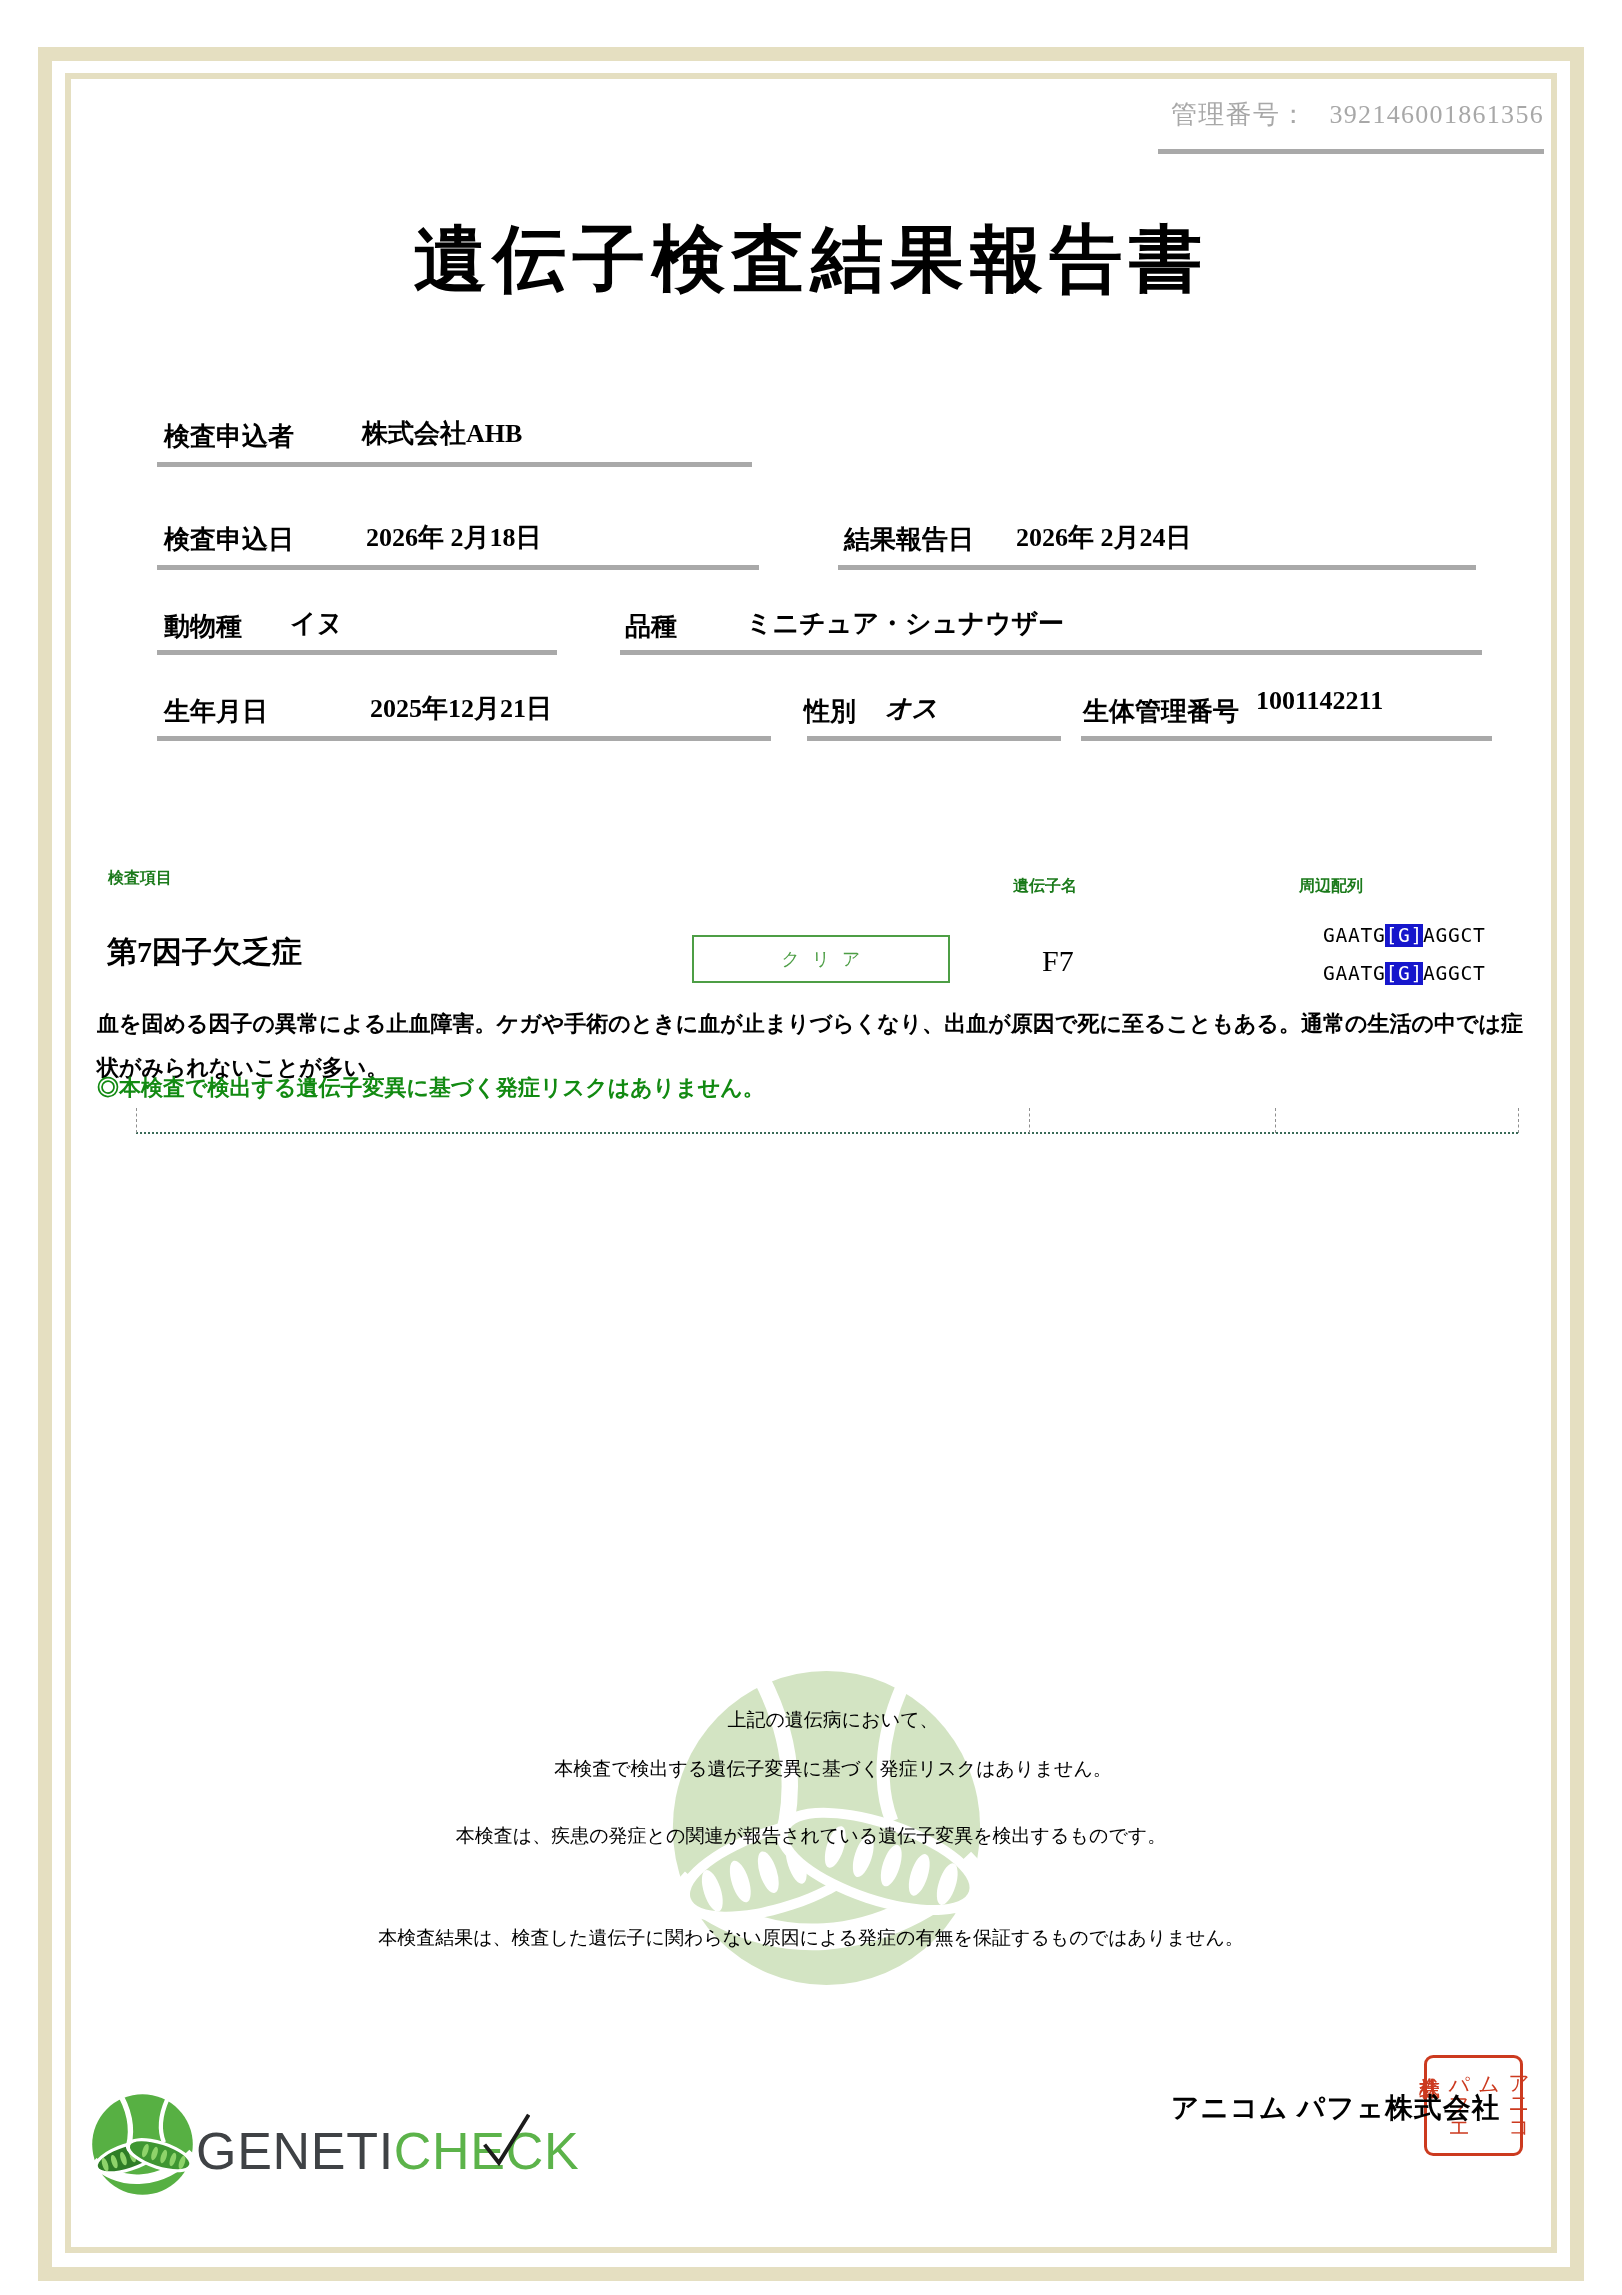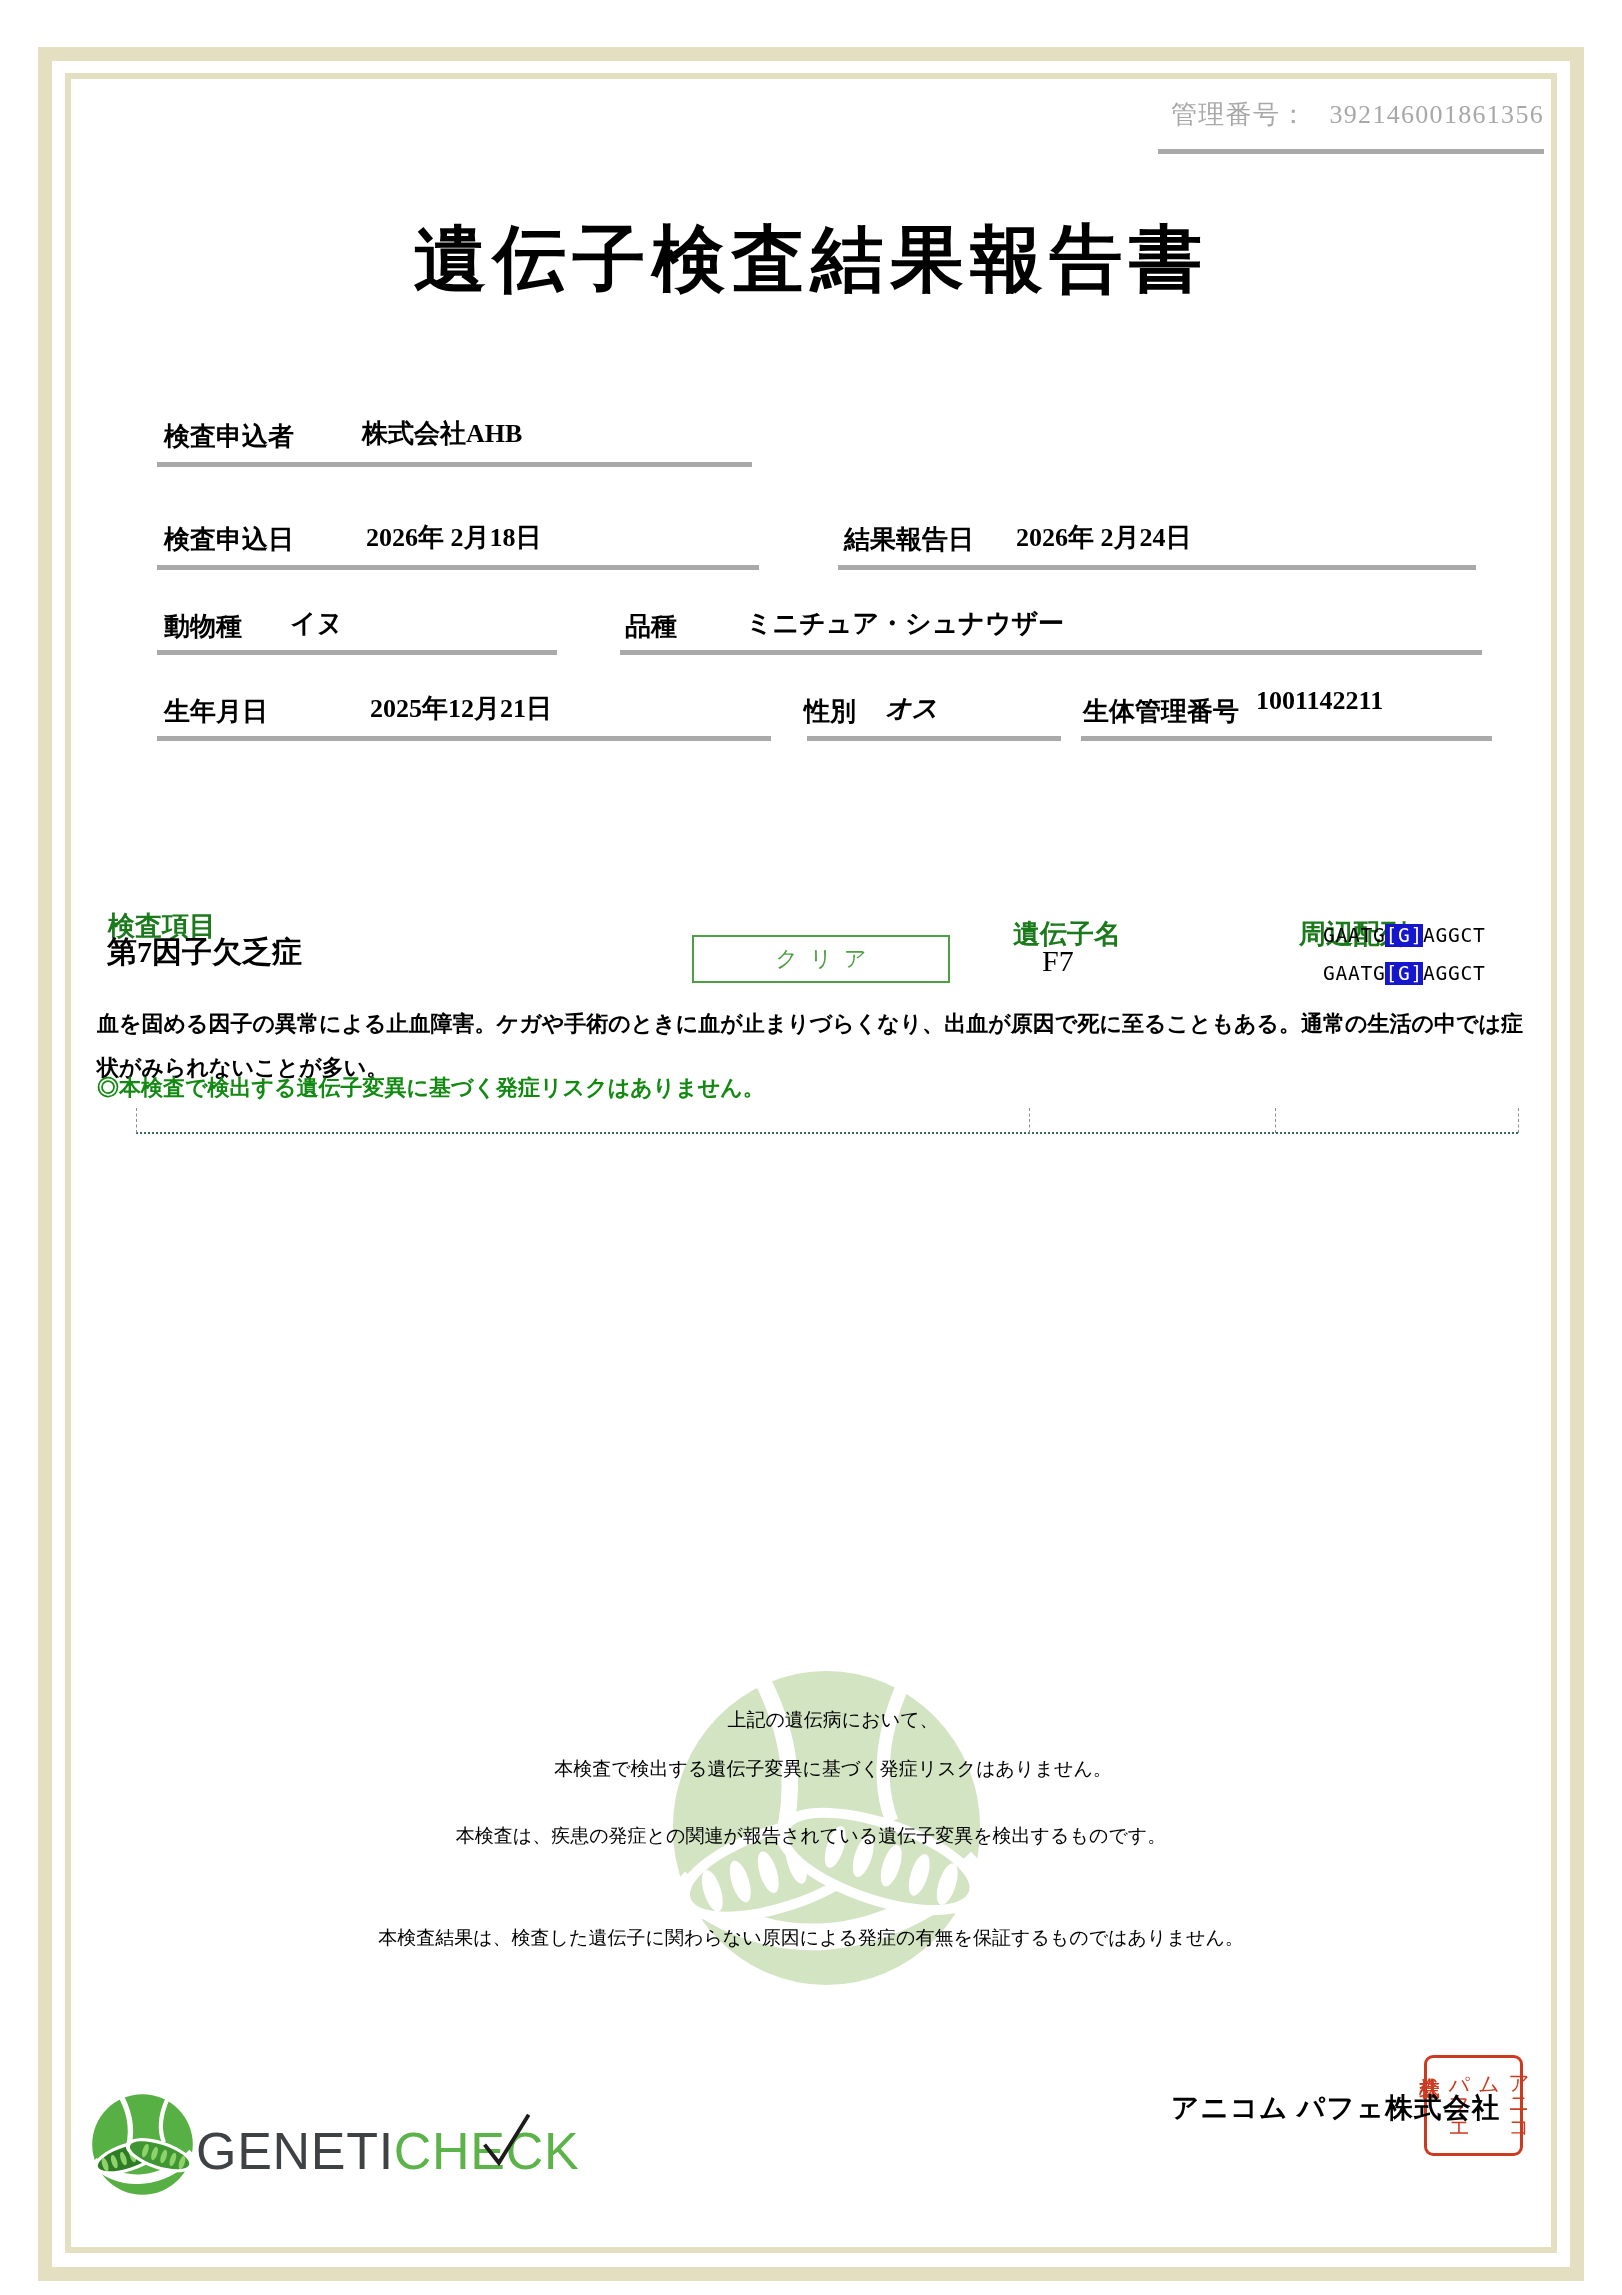--- a/index.html
+++ b/index.html
@@ -33,28 +33,28 @@
   .title{
     left:0;top:211px;width:1622px;text-align:center;
     font-size:73px;font-weight:bold;letter-spacing:6.5px;color:#000;
     white-space:nowrap;
   }
   
   .lbl{font-weight:bold;font-size:26px;color:#000;white-space:nowrap;}
   .val{font-weight:bold;font-size:26px;color:#000;white-space:nowrap;}
   .bar{height:4.6px;background:#a9a9a9;}
   
-  .green-h{color:#1b7a1b;font-weight:bold;font-size:27px;white-space:nowrap;margin-top:40px;}
+  .green-h{color:#1b7a1b;font-weight:bold;font-size:16px;white-space:nowrap;}
   .item-name{font-size:30px;font-weight:bold;color:#000;white-space:nowrap;}
   .result-box{
     left:692px;top:935px;width:254px;height:44px;
     border:2.6px solid #4d9e45;display:flex;align-items:center;justify-content:center;
   }
   .result-box span{
-    color:#4d9e45;font-size:22px;letter-spacing:11.8px;padding-left:11.8px;
+    color:#4d9e45;font-size:18px;letter-spacing:11.8px;padding-left:11.8px;
     font-family:Liberation Mono, monospace;
   }
   .gene-val{font-size:30px;color:#000;white-space:nowrap;}
   .seq{
     font-family:"DejaVu Sans Mono", monospace;
     font-size:19.6px;color:#000;white-space:nowrap;letter-spacing:0.7px;margin-left:24px;
   }
   .seq .variant{background:#1616cc;color:#ffffff;}
   .desc{
     left:97px;top:1002px;width:1436px;

